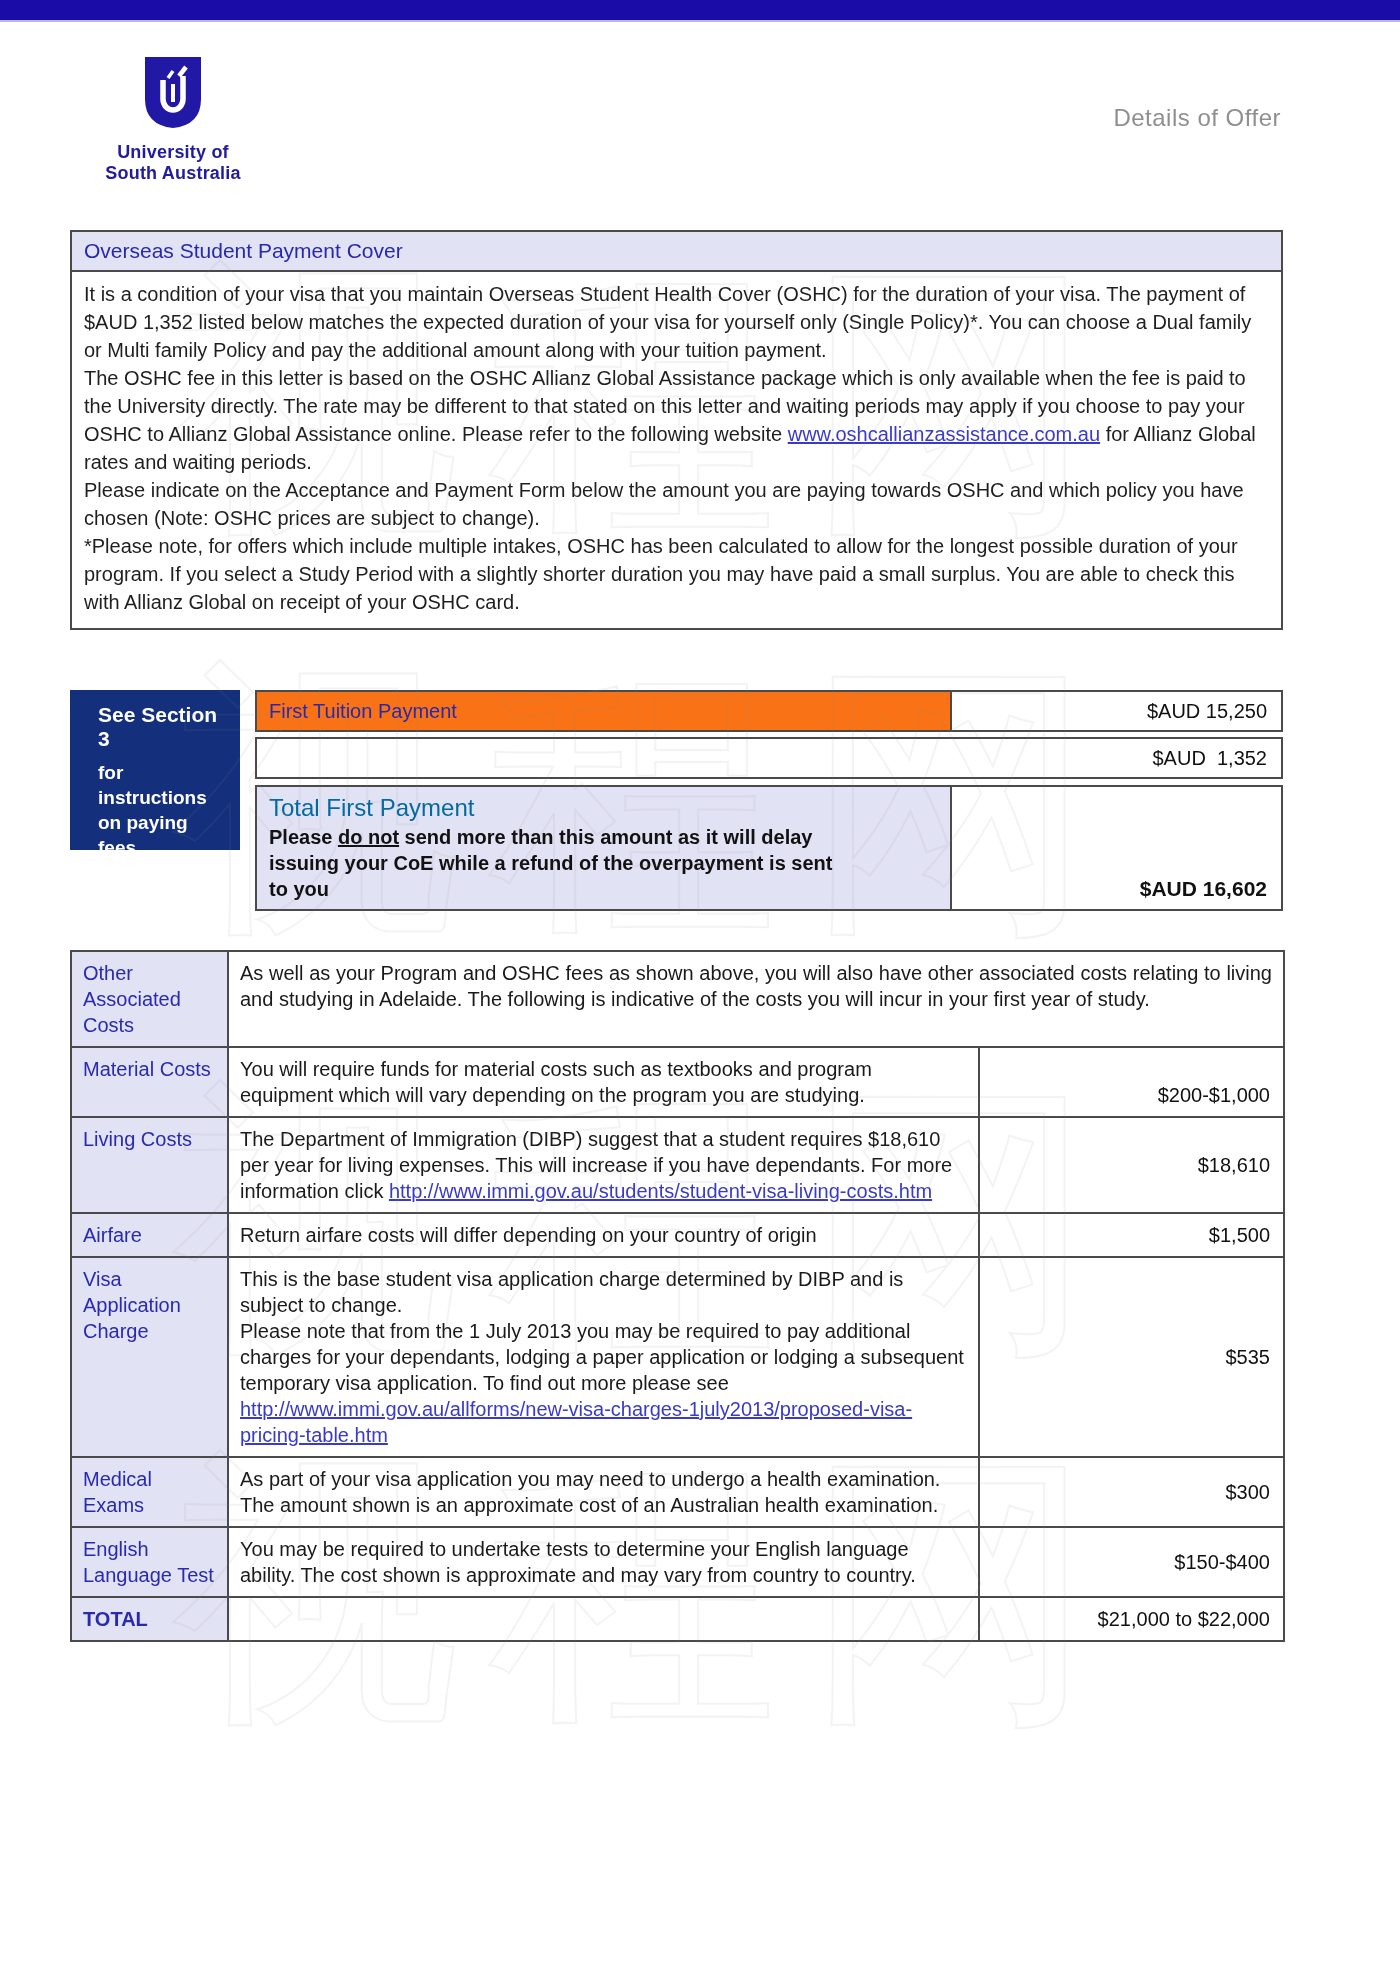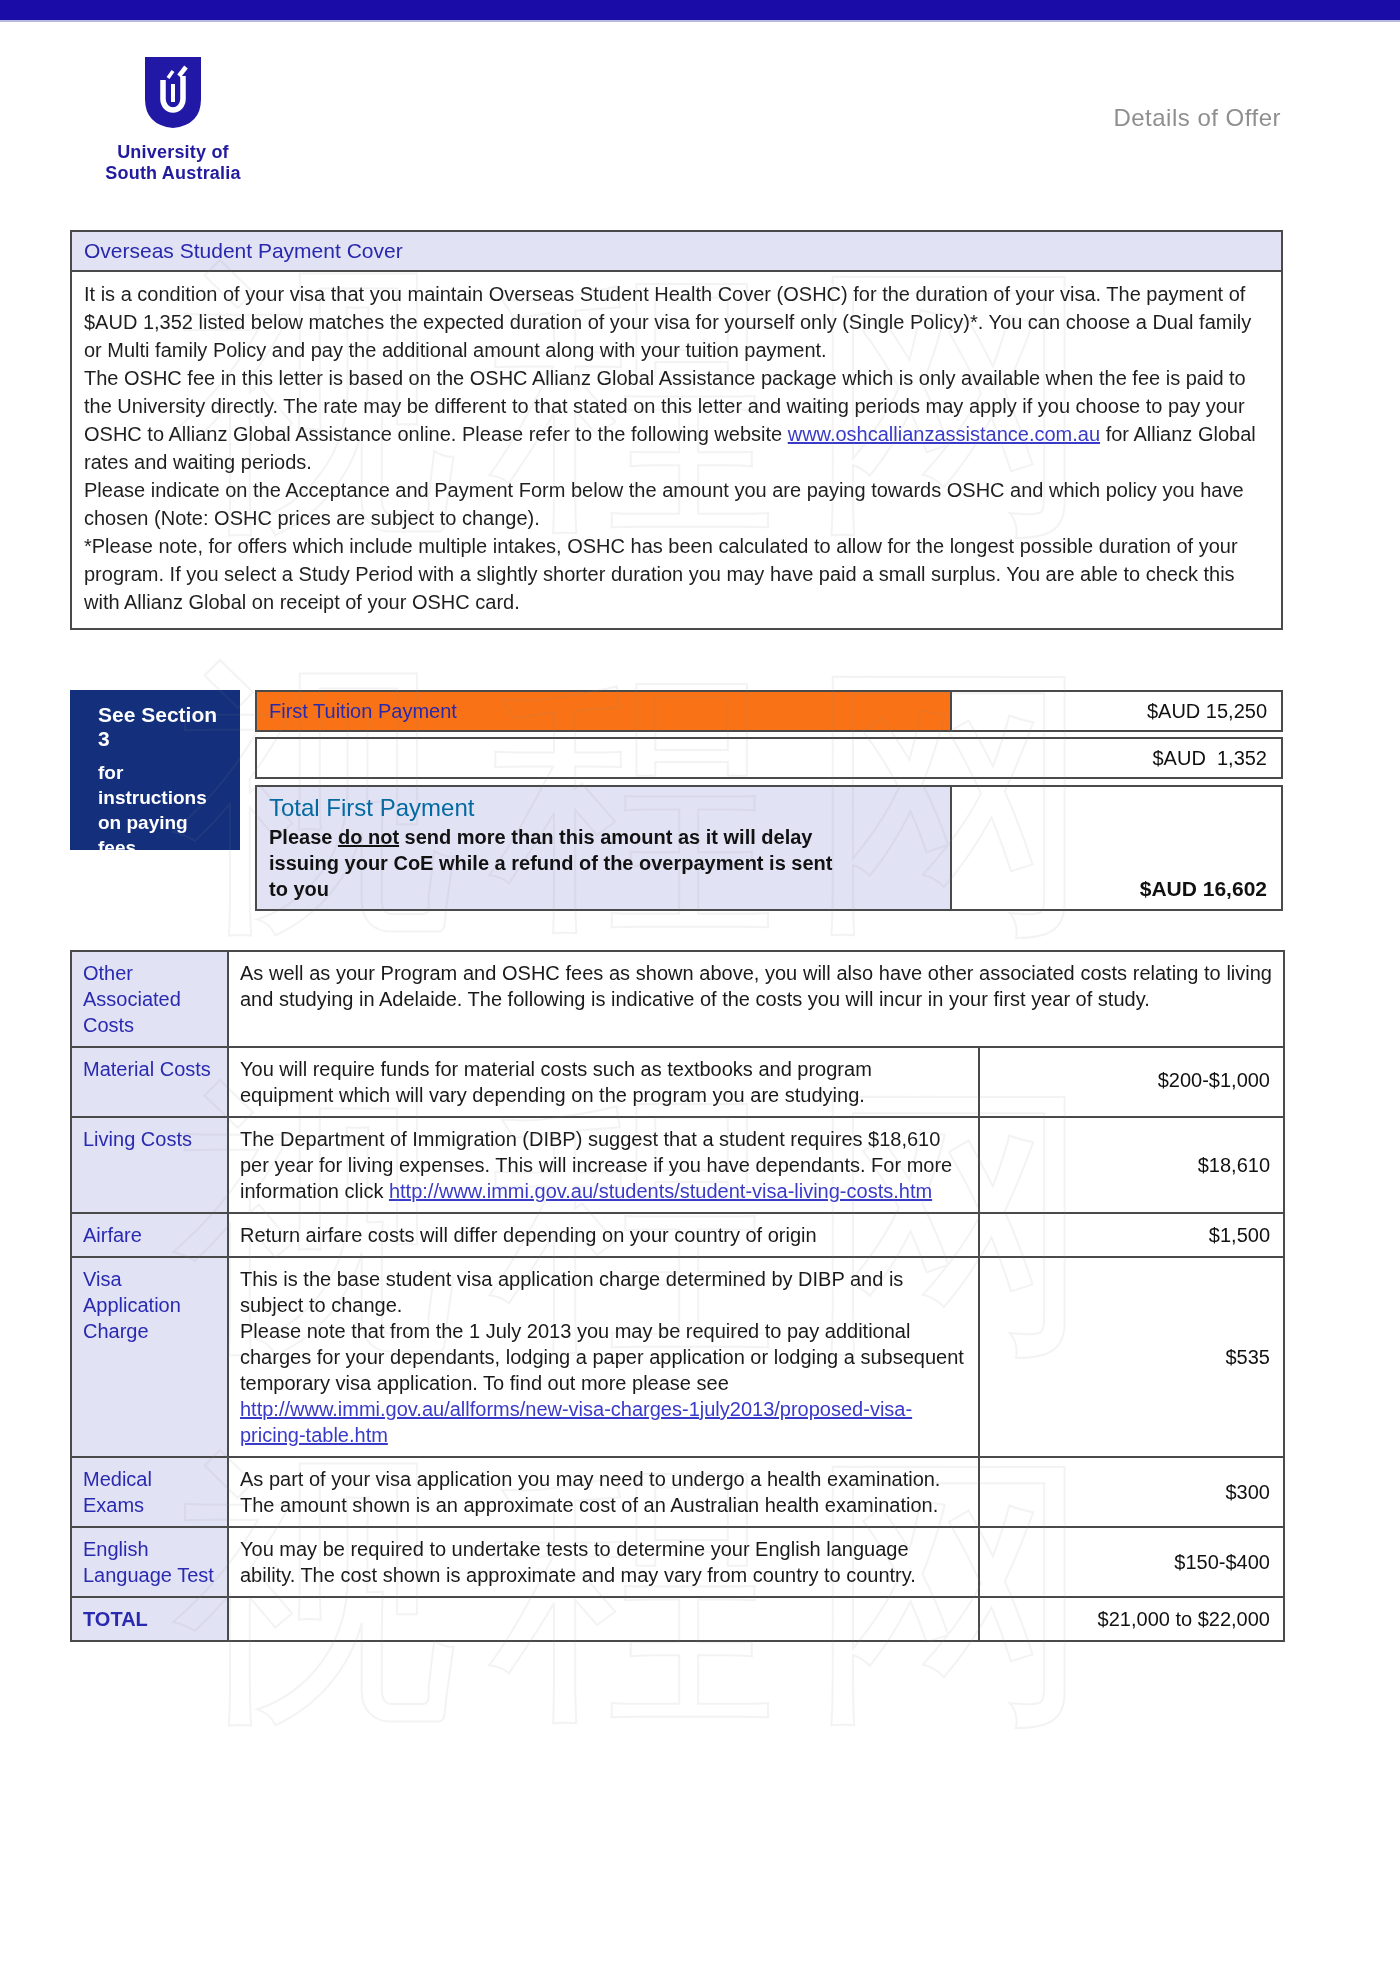--- a/index.html
+++ b/index.html
@@ -88,21 +88,21 @@
   }
   .costs-table td.lbl {
     background:#e2e2f5; color:#2a2ab0; width:157px;
   }
   .costs-table td.desc { color:#1a1a1a; width:751px; }
   .costs-table td.desc.justify { text-align:justify; }
   .costs-table td.amt {
     width:305px; text-align:right; vertical-align:middle;
     padding-right:13px; white-space:pre; color:#111;
   }
-  .costs-table td.amt.bottom { vertical-align:bottom; padding-bottom:23px; }
+  .costs-table td.amt.bottom { vertical-align:bottom; padding-bottom:8px; }
   .costs-table tr.total-row td { height:44px; }
   .costs-table td.lbl.total { font-weight:bold; }
   .desc p { margin:0; }
   .desc .wrap { word-wrap:break-word; overflow-wrap:break-word; }
 </style>
 </head>
 <body>
 
 <div class="topbar"></div>
 

